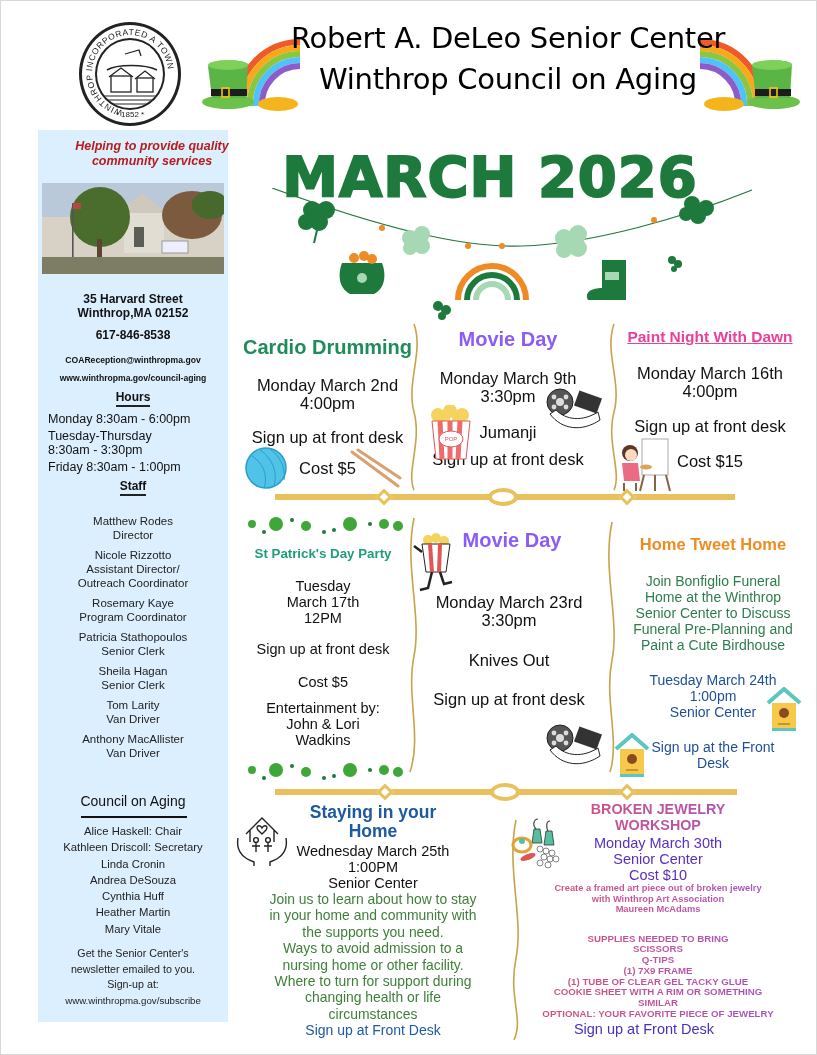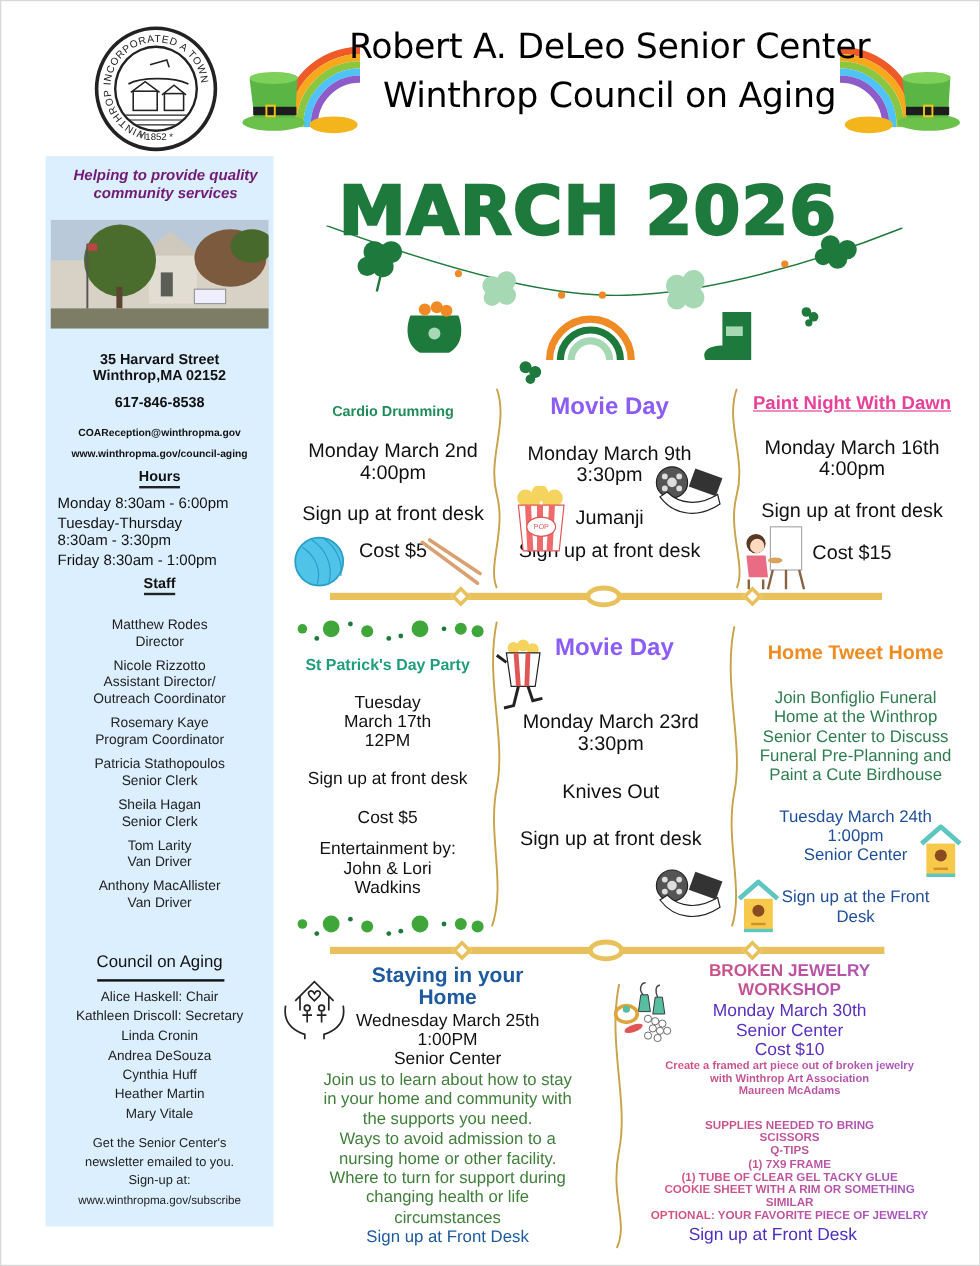--- a/index.html
+++ b/index.html
@@ -15,21 +15,21 @@
 
   
   .title { left: 270px; top: 18px; width: 476px; text-align: center; font-family: "DejaVu Sans", sans-serif; font-size: 29px; line-height: 41px; color: #000; letter-spacing: -0.3px; }
   .rainbow-left { left: 200px; top: 26px; width: 110px; height: 86px; }
   .rainbow-right { left: 690px; top: 26px; width: 110px; height: 86px; }
   .march { left: 262px; top: 142px; width: 456px; text-align: center; font-family: "DejaVu Sans", sans-serif; font-weight: bold; font-size: 56px; letter-spacing: 1px; color: #1e7a3c; line-height: 70px; -webkit-text-stroke: 2px #1e7a3c; }
   .garland { left: 262px; top: 188px; width: 500px; height: 135px; }
 
   
   .sidebar { left: 38px; top: 130px; width: 190px; height: 892px; background: #dcefff; text-align: center; }
-  .sb-tag { position: absolute; left: 1px; top: 9px; width: 190px; font-size: 12.5px; line-height: 15px; font-weight: bold; font-style: italic; color: #701a75; padding-left: 8px; }
+  .sb-tag { position: absolute; left: 15px; top: 9px; width: 190px; font-size: 12.5px; line-height: 15px; font-weight: bold; font-style: italic; color: #b91c1c; padding-left: 8px; }
   .sb-photo { position: absolute; left: 4px; top: 53px; width: 182px; height: 91px; overflow: hidden; }
   .sb-addr { position: absolute; left: 0; top: 162px; width: 190px; font-size: 12px; font-weight: bold; line-height: 14px; }
   .sb-phone { position: absolute; left: 0; top: 198px; width: 190px; font-size: 12px; font-weight: bold; }
   .sb-email { position: absolute; left: 0; top: 225px; width: 190px; font-size: 8.6px; font-weight: bold; }
   .sb-web { position: absolute; left: 0; top: 243px; width: 190px; font-size: 8.6px; font-weight: bold; }
   .sb-hours-h { position: absolute; left: 0; top: 260px; width: 190px; font-size: 12px; font-weight: bold; }
   .sb-hours-h span, .sb-staff-h span { border-bottom: 2px solid #222; padding-bottom: 1px; }
   .sb-hours { position: absolute; left: 10px; top: 282px; width: 180px; text-align: left; font-size: 12.5px; line-height: 14.5px; }
   .sb-hours div { margin-bottom: 2px; }
   .sb-staff-h { position: absolute; left: 0; top: 349px; width: 190px; font-size: 12px; font-weight: bold; }
@@ -37,21 +37,21 @@
   .sb-staff .p { margin-bottom: 5.3px; }
   .sb-coa-h { position: absolute; left: 0; top: 663px; width: 190px; font-size: 14px; color: #111; }
   .sb-coa-line { position: absolute; left: 43px; top: 686px; width: 106px; height: 2px; background: #111; }
   .sb-coa { position: absolute; left: 0; top: 693px; width: 190px; font-size: 11.3px; line-height: 16.3px; color: #222; }
   .sb-news { position: absolute; left: 0; top: 816px; width: 190px; font-size: 10.7px; line-height: 15.5px; color: #222; }
   .sb-news .url { font-size: 9.7px; }
 
   
   .evt { position: absolute; text-align: center; }
   .big { font-size: 16.5px; line-height: 18px; color: #111; }
-  .h-green { color: #1f8c5a; font-weight: bold; font-size: 12px; }
+  .h-green { color: #1f8c5a; font-weight: bold; font-size: 20px; }
   .h-black { color: #8b5cf6; font-weight: bold; font-size: 20px; }
   .h-pink { color: #e8419a; font-weight: bold; font-size: 15.5px; text-decoration: underline; }
   .h-teal { color: #1f9e7a; font-weight: bold; font-size: 13.3px; }
   .h-orange { color: #ef8c21; font-weight: bold; font-size: 16.5px; }
   .h-blue { color: #1e5aa0; font-weight: bold; font-size: 17.5px; line-height: 19px; }
   .green-txt { color: #2e7d4f; font-size: 14px; line-height: 16px; }
   .blue-txt { color: #1e4f9a; font-size: 14px; line-height: 16px; }
   .olive-txt { color: #3f7f3a; font-size: 13.9px; line-height: 16.4px; }
   .jw-head { font-weight: bold; font-size: 14.3px; line-height: 16px; background: linear-gradient(90deg, #e0506a, #9b54d1); -webkit-background-clip: text; background-clip: text; color: transparent; }
   .jw-purple { color: #5a2fbf; font-size: 14.5px; line-height: 16px; }

